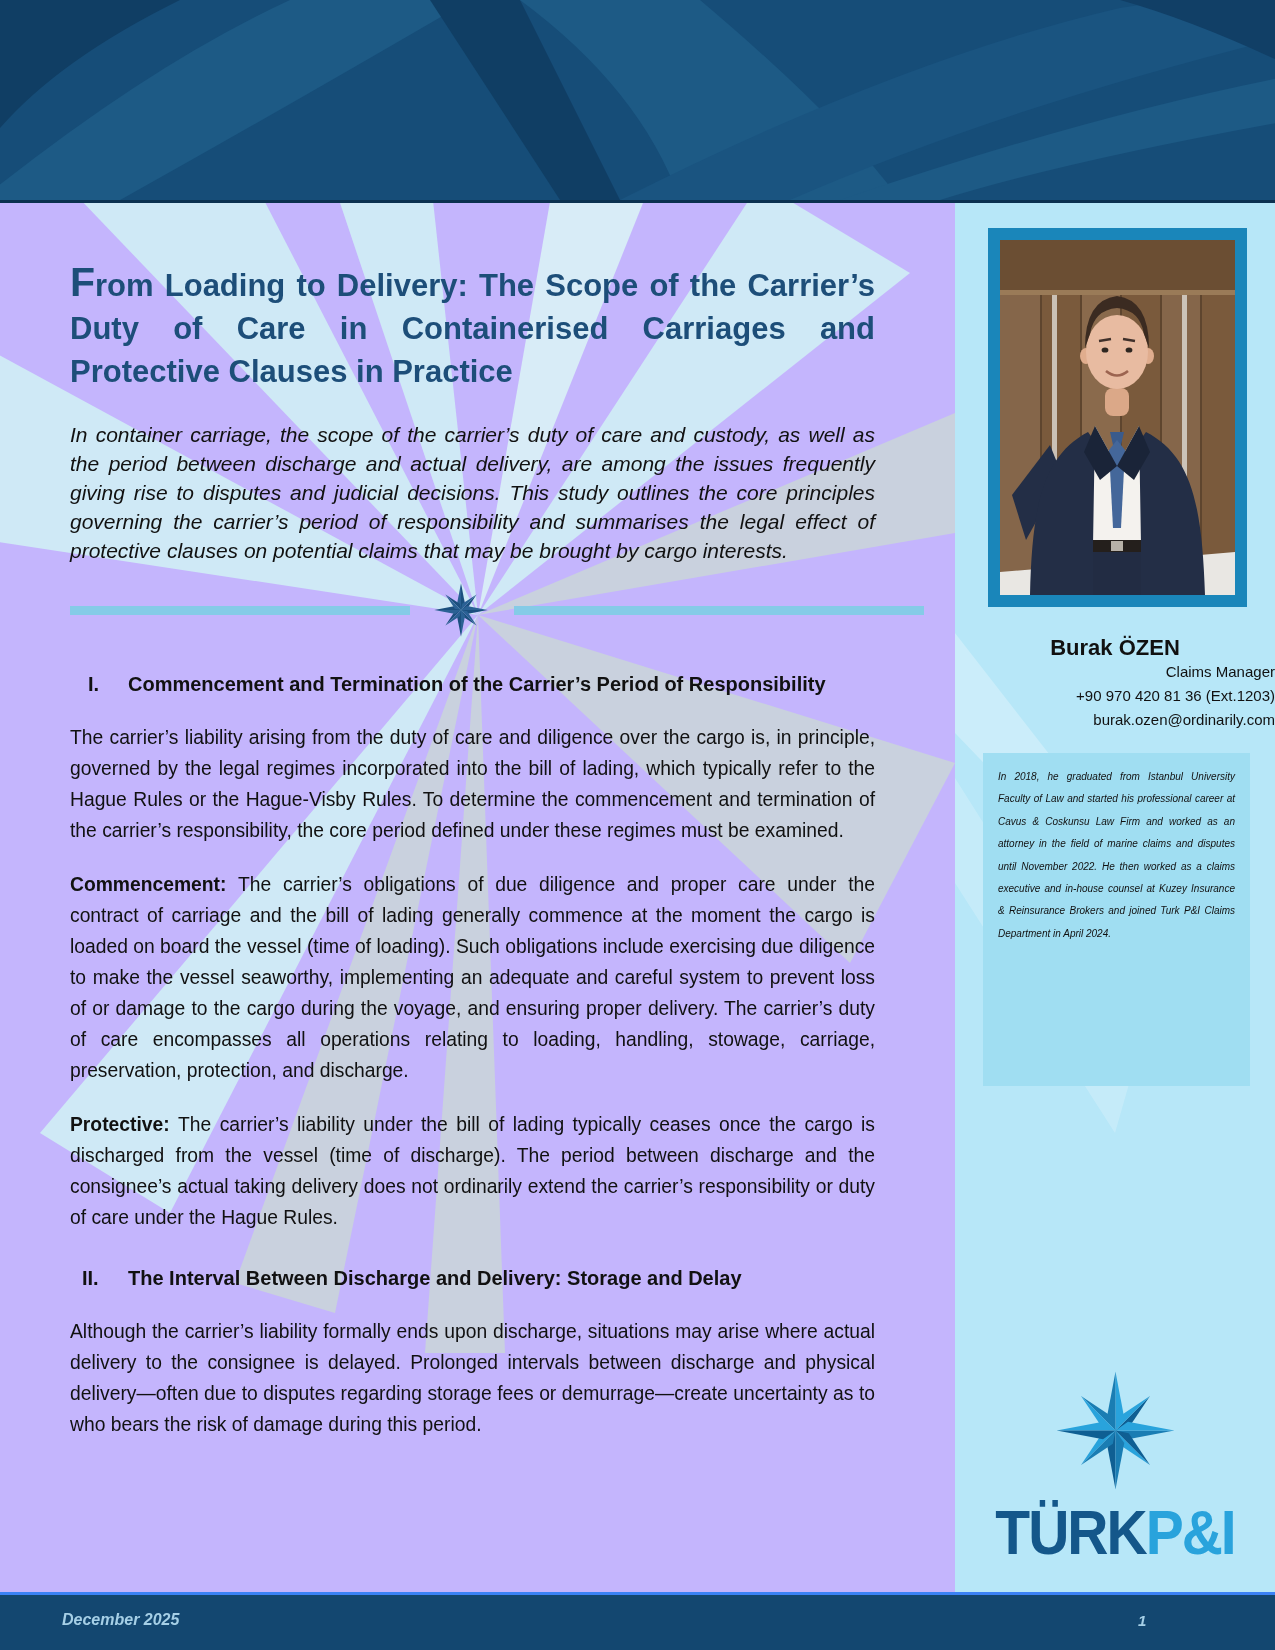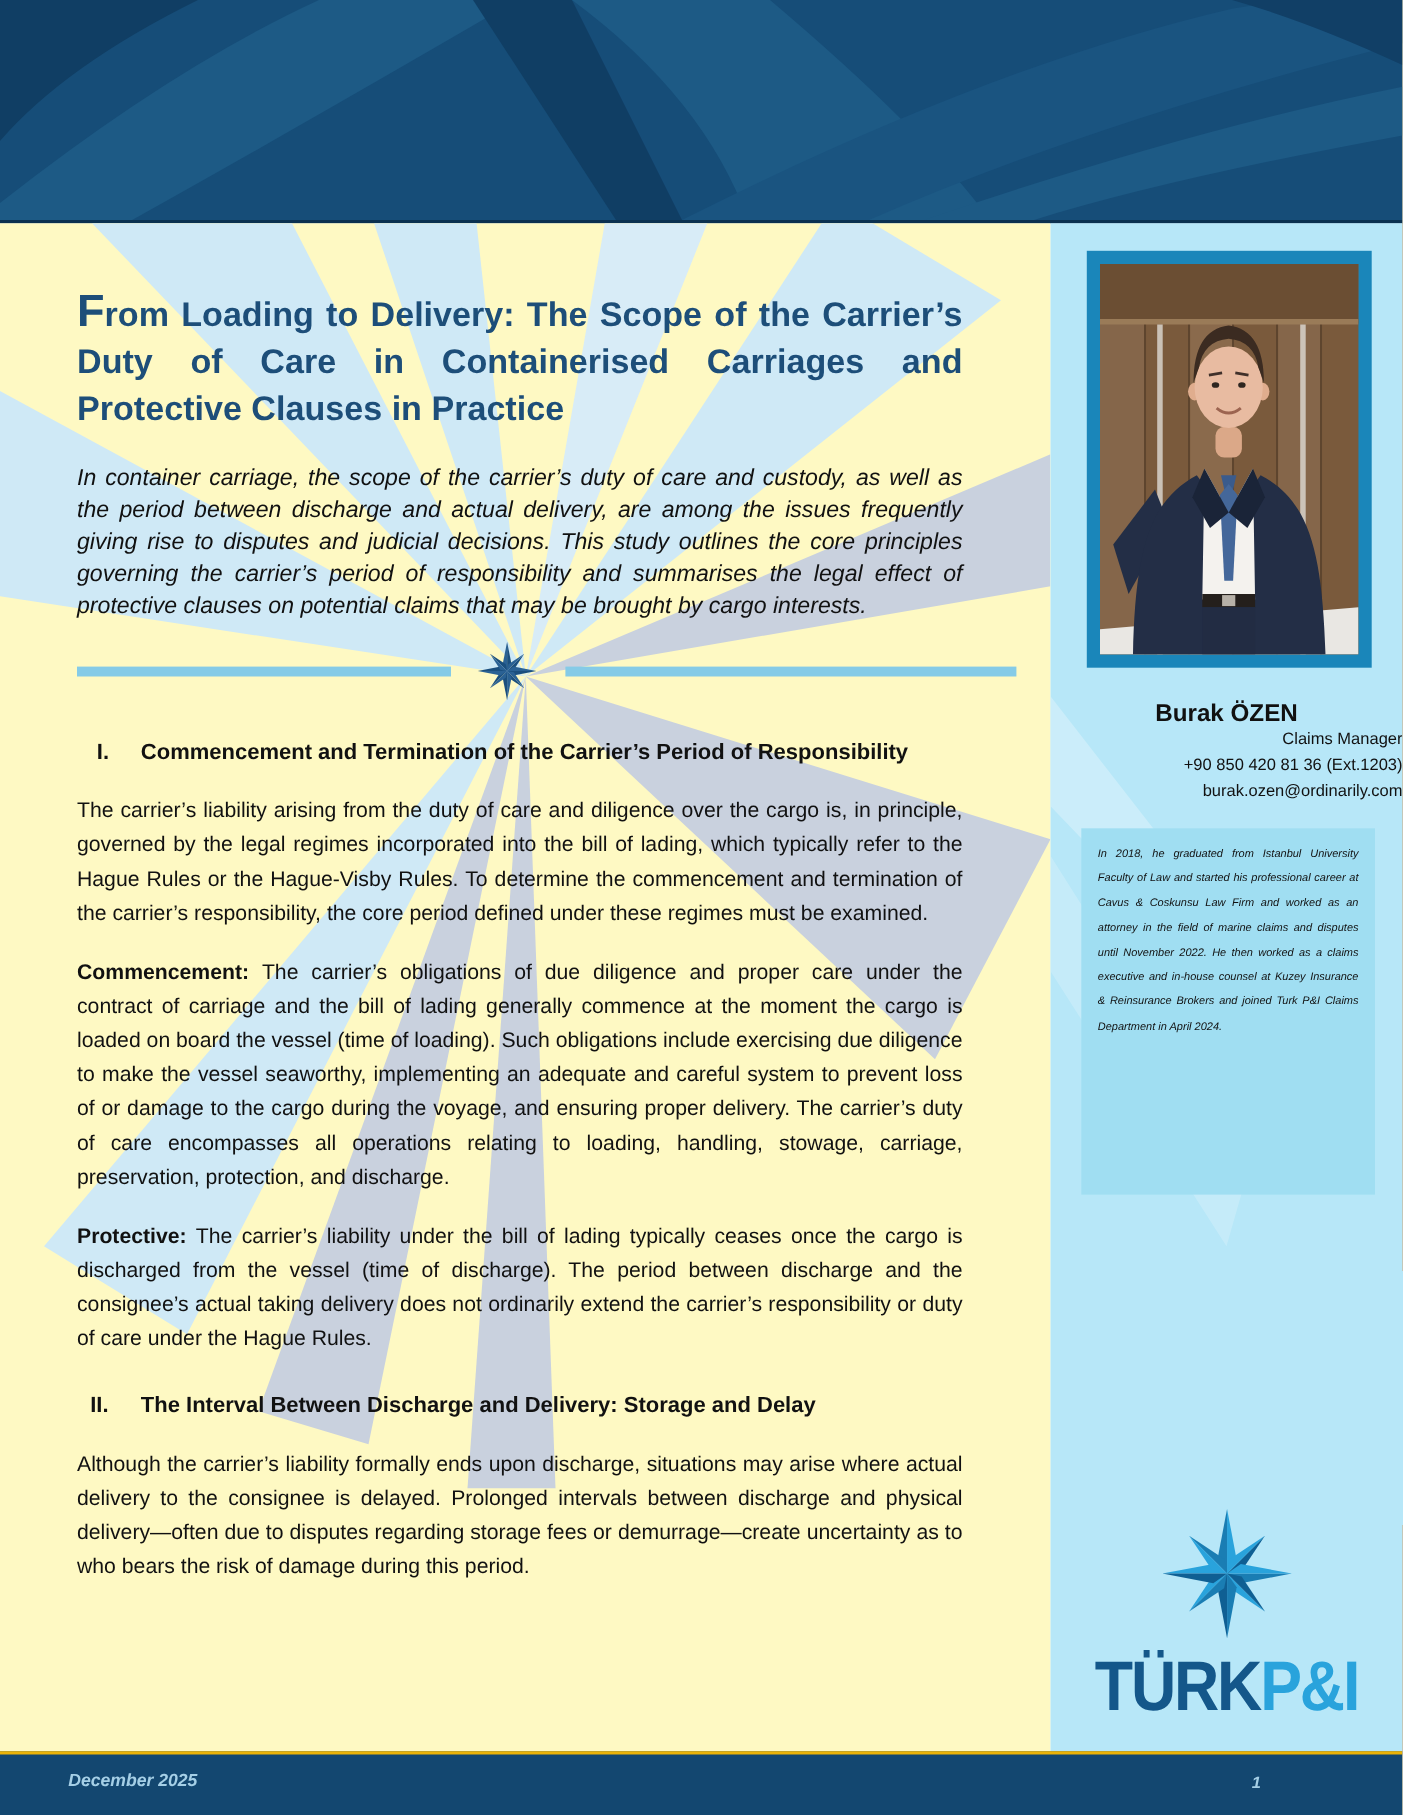--- a/index.html
+++ b/index.html
@@ -4,21 +4,21 @@
 <style>
   * { margin:0; padding:0; box-sizing:border-box; }
   body { background:#666; font-family:"Liberation Sans", sans-serif; }
   .page{ position:relative; width:1275px; height:1650px; background:#ffffff; margin:0 auto; overflow:hidden; }
 
   
   .header{ position:absolute; left:0; top:0; width:1275px; height:203px; background:#164d78; border-bottom:3px solid #0b3150; overflow:hidden; }
   .header svg{ display:block; width:100%; height:100%; }
 
   
-  .content{ position:absolute; left:0; top:203px; width:955px; height:1389px; background:#fef9c3; overflow:hidden; }
+  .content{ position:absolute; left:0; top:203px; width:955px; height:1389px; background:#c4b5fd; overflow:hidden; }
   .watermark{ position:absolute; left:0; top:0; width:955px; height:1389px; }
   .content-inner{ position:relative; z-index:1; padding:58px 80px 0 70px; }
 
   .title{ color:#1d4e79; font-weight:700; font-size:31px; line-height:43px; text-align:justify; }
   .title .dropcap{ font-size:41px; }
   .intro{ margin-top:27px; font-style:italic; font-size:21px; line-height:29px; text-align:justify; color:#111; }
 
   .divider{ position:relative; height:58px; margin-top:16px; }
   .divider .line{ position:absolute; top:25px; height:9px; background:#85cbe7; }
   .divider .line-l{ left:0; width:340px; }
@@ -41,21 +41,21 @@
   .author .line{ font-size:15px; line-height:24px;text-align:right; }
   .bio-box{ position:absolute; left:28px; top:550px; width:267px; height:333px; background:#a0def2; padding:13px 15px; }
   .bio-box p{ font-style:italic; font-size:10px; line-height:22.4px; text-align:justify; color:#111; }
   .brand{ position:absolute; left:0; top:1165px; width:320px; text-align:center; }
   .brand .compass{ width:125px; height:125px; }
   .wordmark{ margin-top:6px; font-weight:700; font-size:57px; letter-spacing:-2px; transform:scaleY(1.12); line-height:58px; white-space:nowrap; }
   .wordmark .turk{ color:#14578a; }
   .wordmark .pi{ color:#29a3dc; }
 
   
-  .footer{ position:absolute; left:0; top:1592px; width:1275px; height:58px; background:#134770; border-top:3px solid #eab308; }
+  .footer{ position:absolute; left:0; top:1592px; width:1275px; height:58px; background:#134770; border-top:3px solid #3b82f6; }
   .footer .date{ position:absolute; left:62px; top:16px; color:#a5cfe6; font-weight:700; font-style:italic; font-size:16px; }
   .footer .pageno{ position:absolute; left:1138px; top:17px; color:#a5cfe6; font-weight:700; font-style:italic; font-size:15px; }
 </style>
 </head>
 <body>
 
 <div class="page">
 
   <div class="header">
     <svg viewBox="0 0 1275 203" preserveAspectRatio="none">
@@ -196,21 +196,21 @@
           <path d="M99,101 L111,99" stroke="#40302a" stroke-width="2.4" fill="none"></path>
           <path d="M123,99 L135,101" stroke="#40302a" stroke-width="2.4" fill="none"></path>
           <path d="M106,131 Q117,140 128,131" stroke="#9c6450" stroke-width="2.6" fill="none"></path>
         </g>
       </svg>
     </div>
 
     <div class="author">
       <div class="name">Burak ÖZEN</div>
       <div class="line">Claims Manager</div>
-      <div class="line">+90 850 420 81 36 (Ext.1203)</div>
+      <div class="line">+90 970 420 81 36 (Ext.1203)</div>
       <div class="line">burak.ozen@ordinarily.com</div>
     </div>
 
     <div class="bio-box">
       <p>In 2018, he graduated from Istanbul University Faculty of Law and started his professional career at Cavus &amp; Coskunsu Law Firm and worked as an attorney in the field of marine claims and disputes until November 2022. He then worked as a claims executive and in-house counsel at Kuzey Insurance &amp; Reinsurance Brokers and joined Turk P&amp;I Claims Department in April 2024.</p>
     </div>
 
     <div class="brand">
       <svg class="compass" viewBox="-50 -50 100 100">
         <g>

